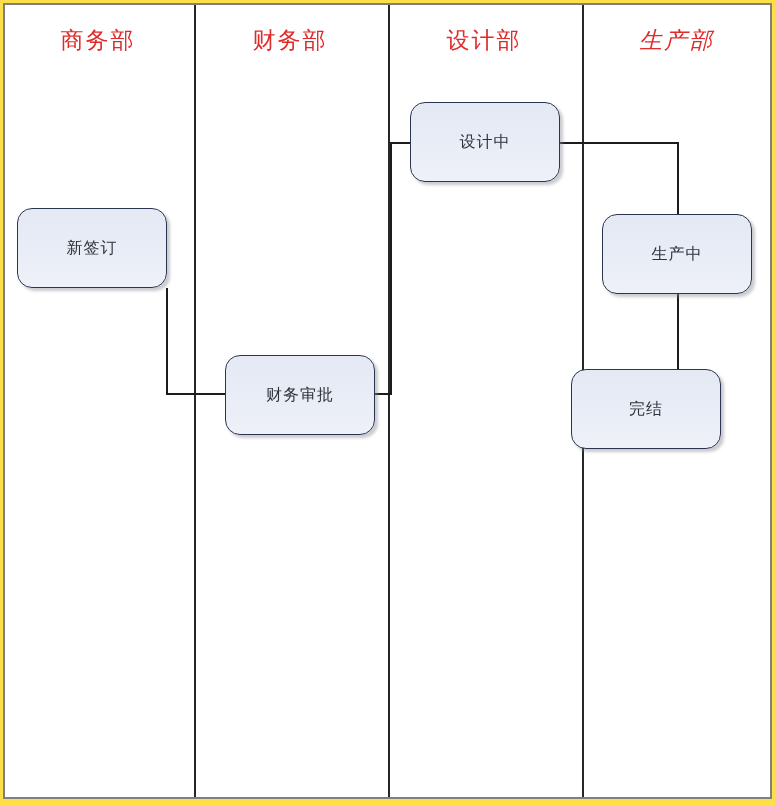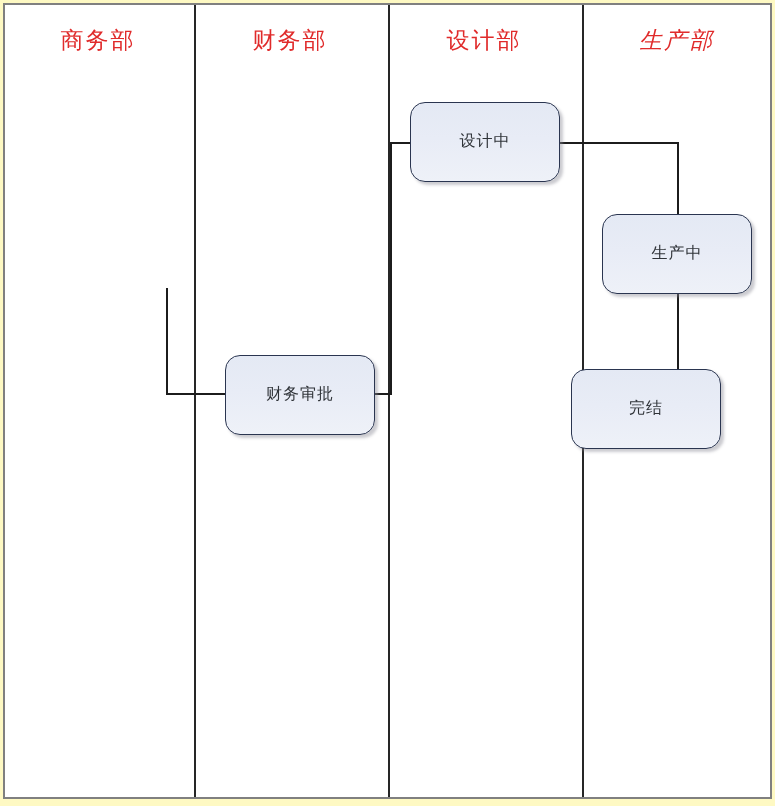--- a/index.html
+++ b/index.html
@@ -8,21 +8,21 @@
     background: #ffffff;
   }
   body {
     font-family: "Liberation Serif", "DejaVu Serif", serif;
   }
 
   #canvas {
     position: relative;
     width: 775px;
     height: 806px;
-    background: #fef9c3;
+    background: #fde047;
     overflow: hidden;
   }
 
   
   .lane-frame {
     position: absolute;
     left: 3px;
     top: 3px;
     width: 769px;
     height: 796px;
@@ -73,21 +73,21 @@
     box-shadow: 3px 3px 3px rgba(140,140,150,0.45);
     display: flex;
     align-items: center;
     justify-content: center;
   }
   .node-label {
     color: #2f3338;
     font-size: 16px;
     letter-spacing: 1px;
     line-height: 20px;
-    font-family: Liberation Mono, monospace;
+    font-family: Liberation Serif, serif;
     white-space: nowrap;
     user-select: none;
   }
 </style>
 </head>
 <body>
 
 <div id="canvas">
 
   <div class="lane-frame">
@@ -106,20 +106,23 @@
 
   <div class="conn h" style="left:374px; top:393px; width:18px;"></div>
   <div class="conn v" style="left:390px; top:142px; height:253px;"></div>
   <div class="conn h" style="left:390px; top:142px; width:21px;"></div>
 
   <div class="conn h" style="left:559px; top:142px; width:120px;"></div>
   <div class="conn v" style="left:677px; top:142px; height:74px;"></div>
 
   <div class="conn v" style="left:677px; top:293px; height:78px;"></div>
 
+  <div class="node" style="left:17px; top:208px;">
+    <span class="node-label">新签订</span>
+  </div>
 
   <div class="node" style="left:225px; top:355px;">
     <span class="node-label">财务审批</span>
   </div>
 
   <div class="node" style="left:410px; top:102px;">
     <span class="node-label">设计中</span>
   </div>
 
   <div class="node" style="left:602px; top:214px;">

